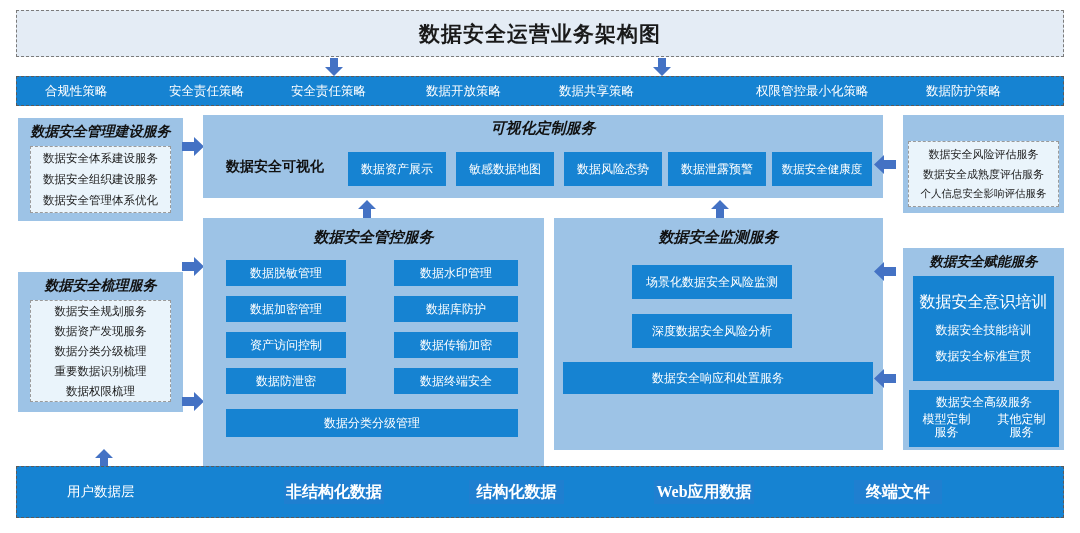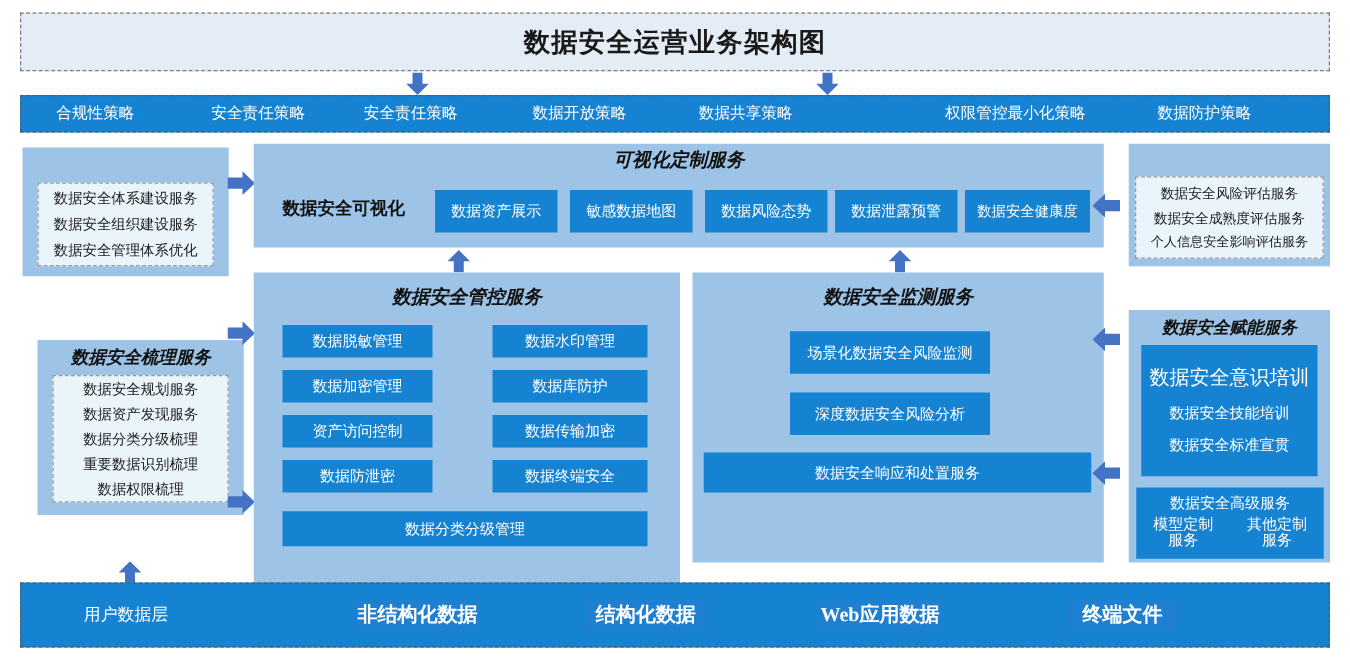--- a/index.html
+++ b/index.html
@@ -116,28 +116,29 @@
     <span class="strategy-item" style="left:28px;">合规性策略</span>
     <span class="strategy-item" style="left:152px;">安全责任策略</span>
     <span class="strategy-item" style="left:274px;">安全责任策略</span>
     <span class="strategy-item" style="left:409px;">数据开放策略</span>
     <span class="strategy-item" style="left:542px;">数据共享策略</span>
     <span class="strategy-item" style="left:739px;">权限管控最小化策略</span>
     <span class="strategy-item" style="left:909px;">数据防护策略</span>
   </div>
 
   <div class="panel" style="left:18px; top:118px; width:165px; height:103px;">
+    <div class="panel-title" style="font-size:14px; padding-top:5px;">数据安全管理建设服务</div>
     <div class="dashed-box" style="position:absolute; left:12px; top:28px; width:141px; height:67px; gap:6px;">
       <div class="row">数据安全体系建设服务</div>
       <div class="row">数据安全组织建设服务</div>
       <div class="row">数据安全管理体系优化</div>
     </div>
   </div>
 
-  <div class="panel" style="left:18px; top:272px; width:165px; height:140px;margin-left:12px;">
+  <div class="panel" style="left:18px; top:272px; width:165px; height:140px;">
     <div class="panel-title" style="font-size:14px; padding-top:5px;">数据安全梳理服务</div>
     <div class="dashed-box" style="position:absolute; left:12px; top:28px; width:141px; height:102px; gap:5px;">
       <div class="row">数据安全规划服务</div>
       <div class="row">数据资产发现服务</div>
       <div class="row">数据分类分级梳理</div>
       <div class="row">重要数据识别梳理</div>
       <div class="row">数据权限梳理</div>
     </div>
   </div>
 

